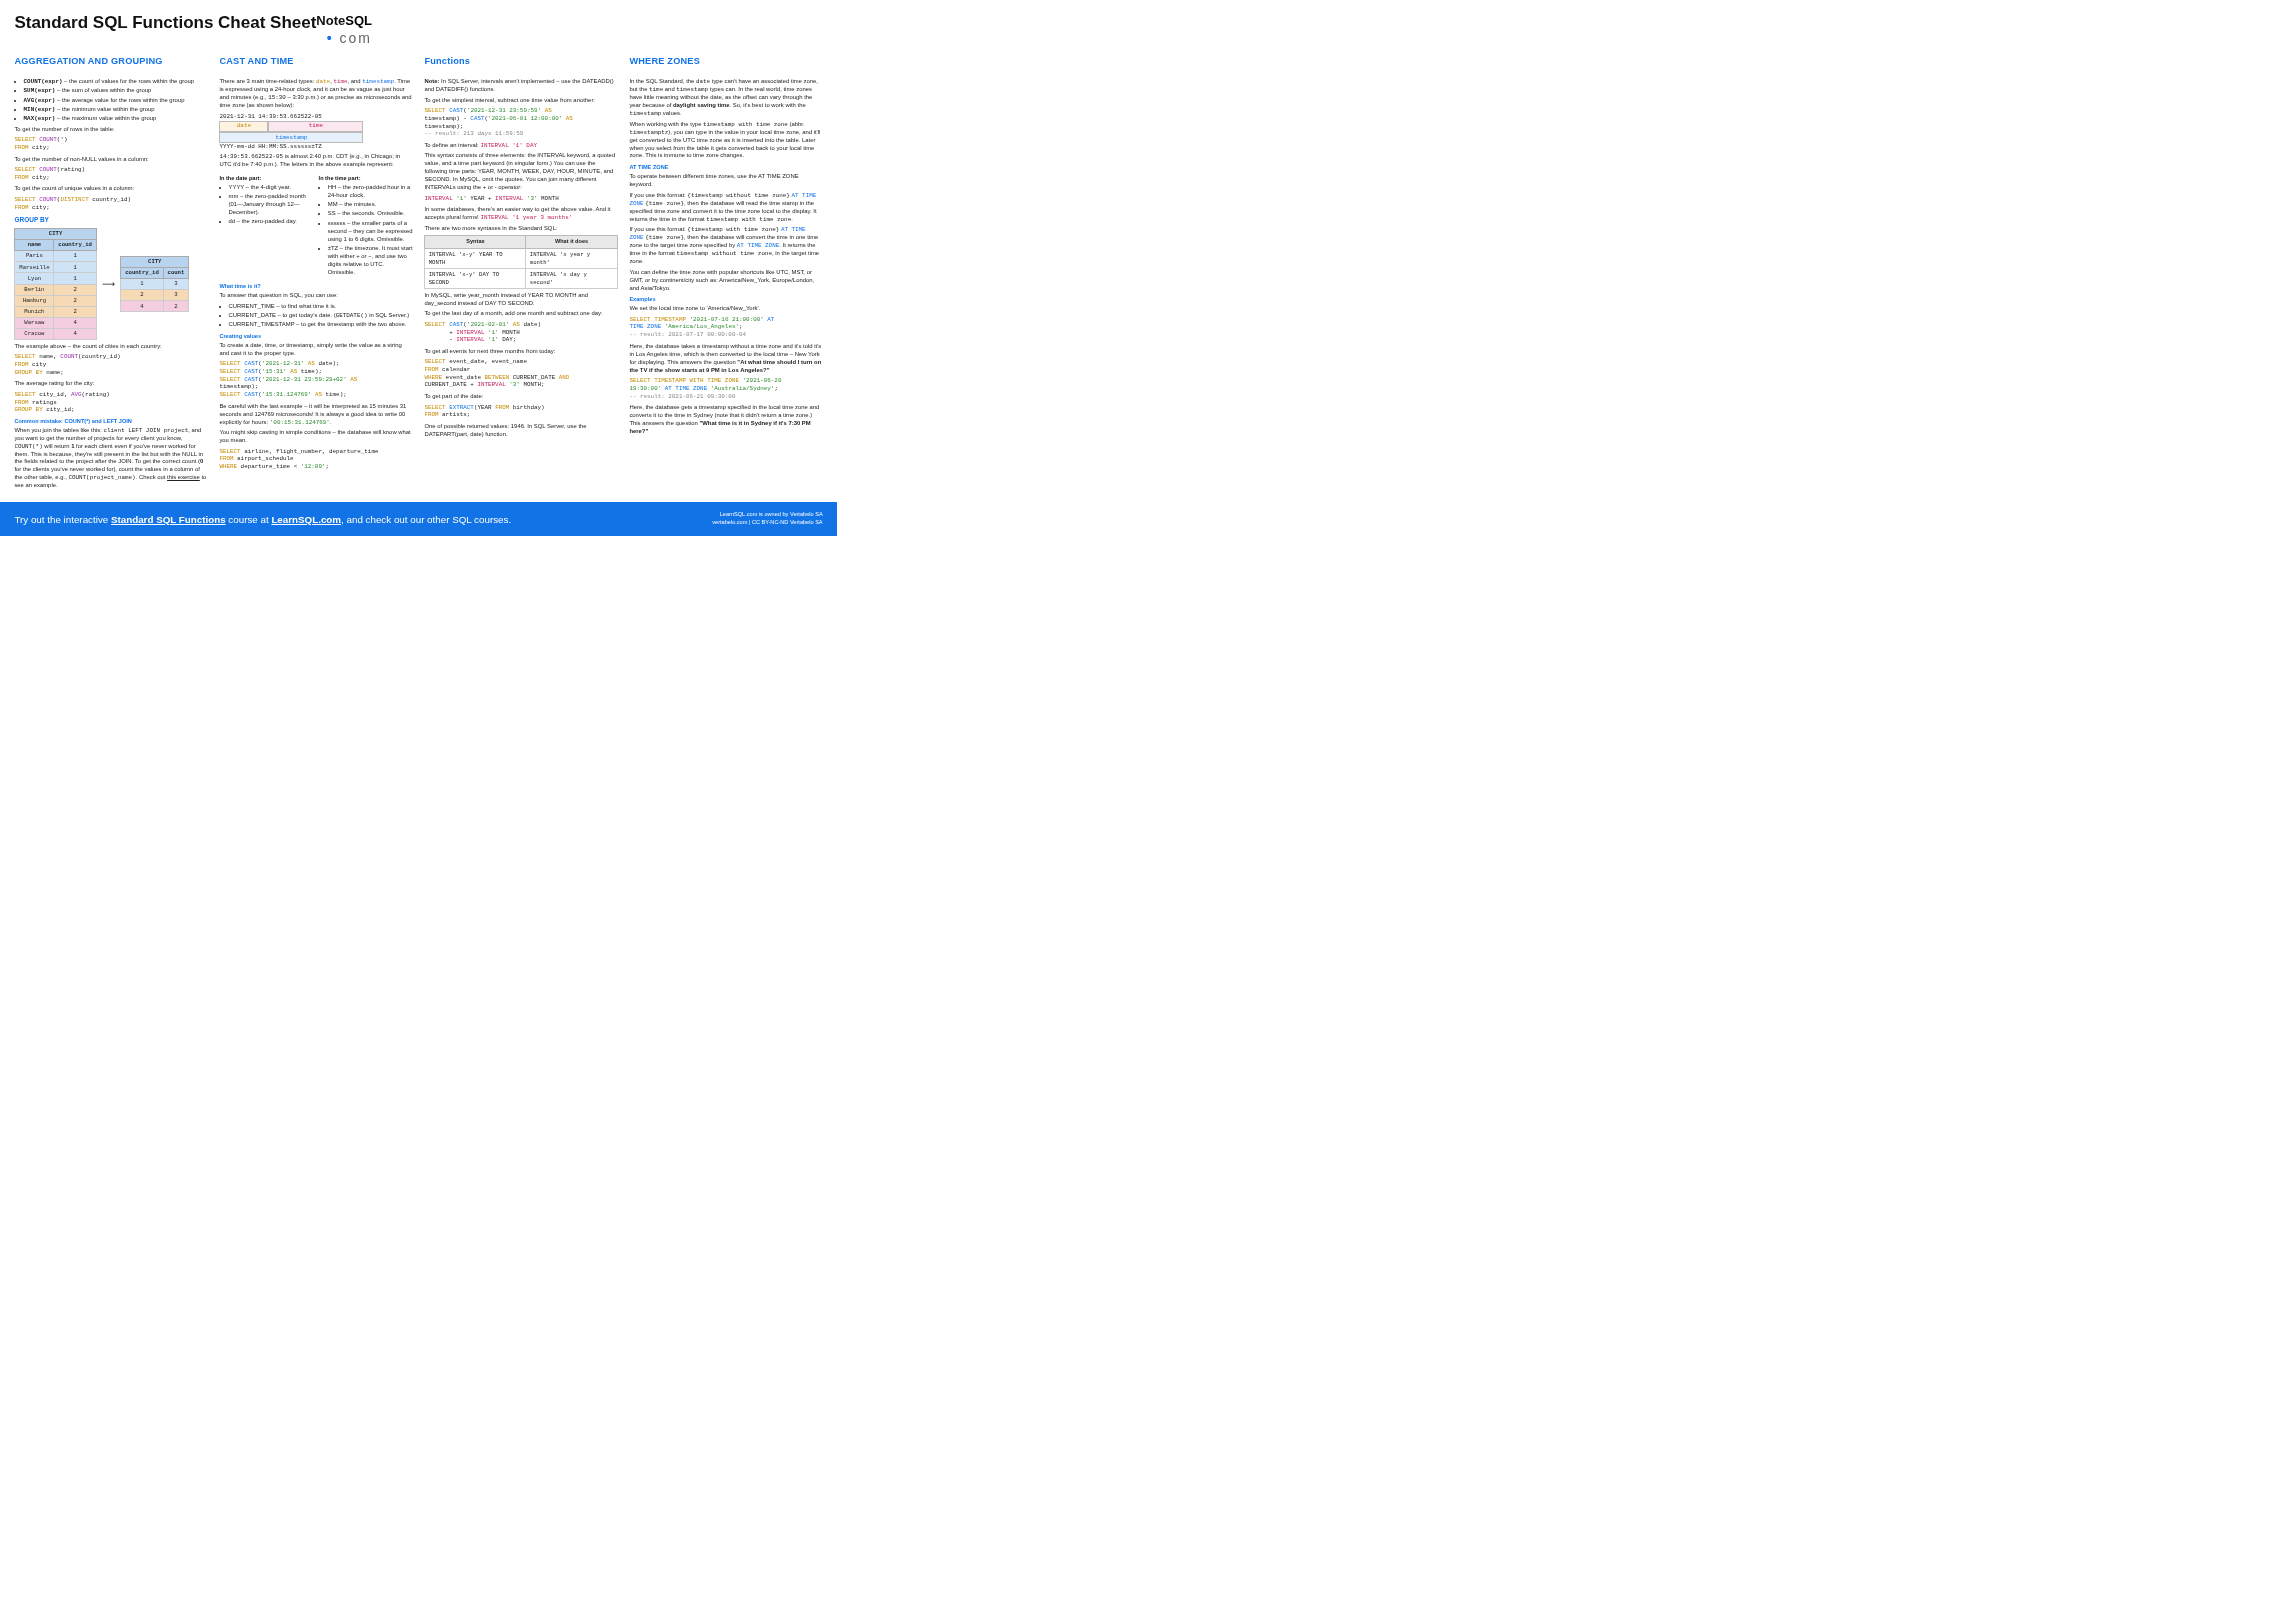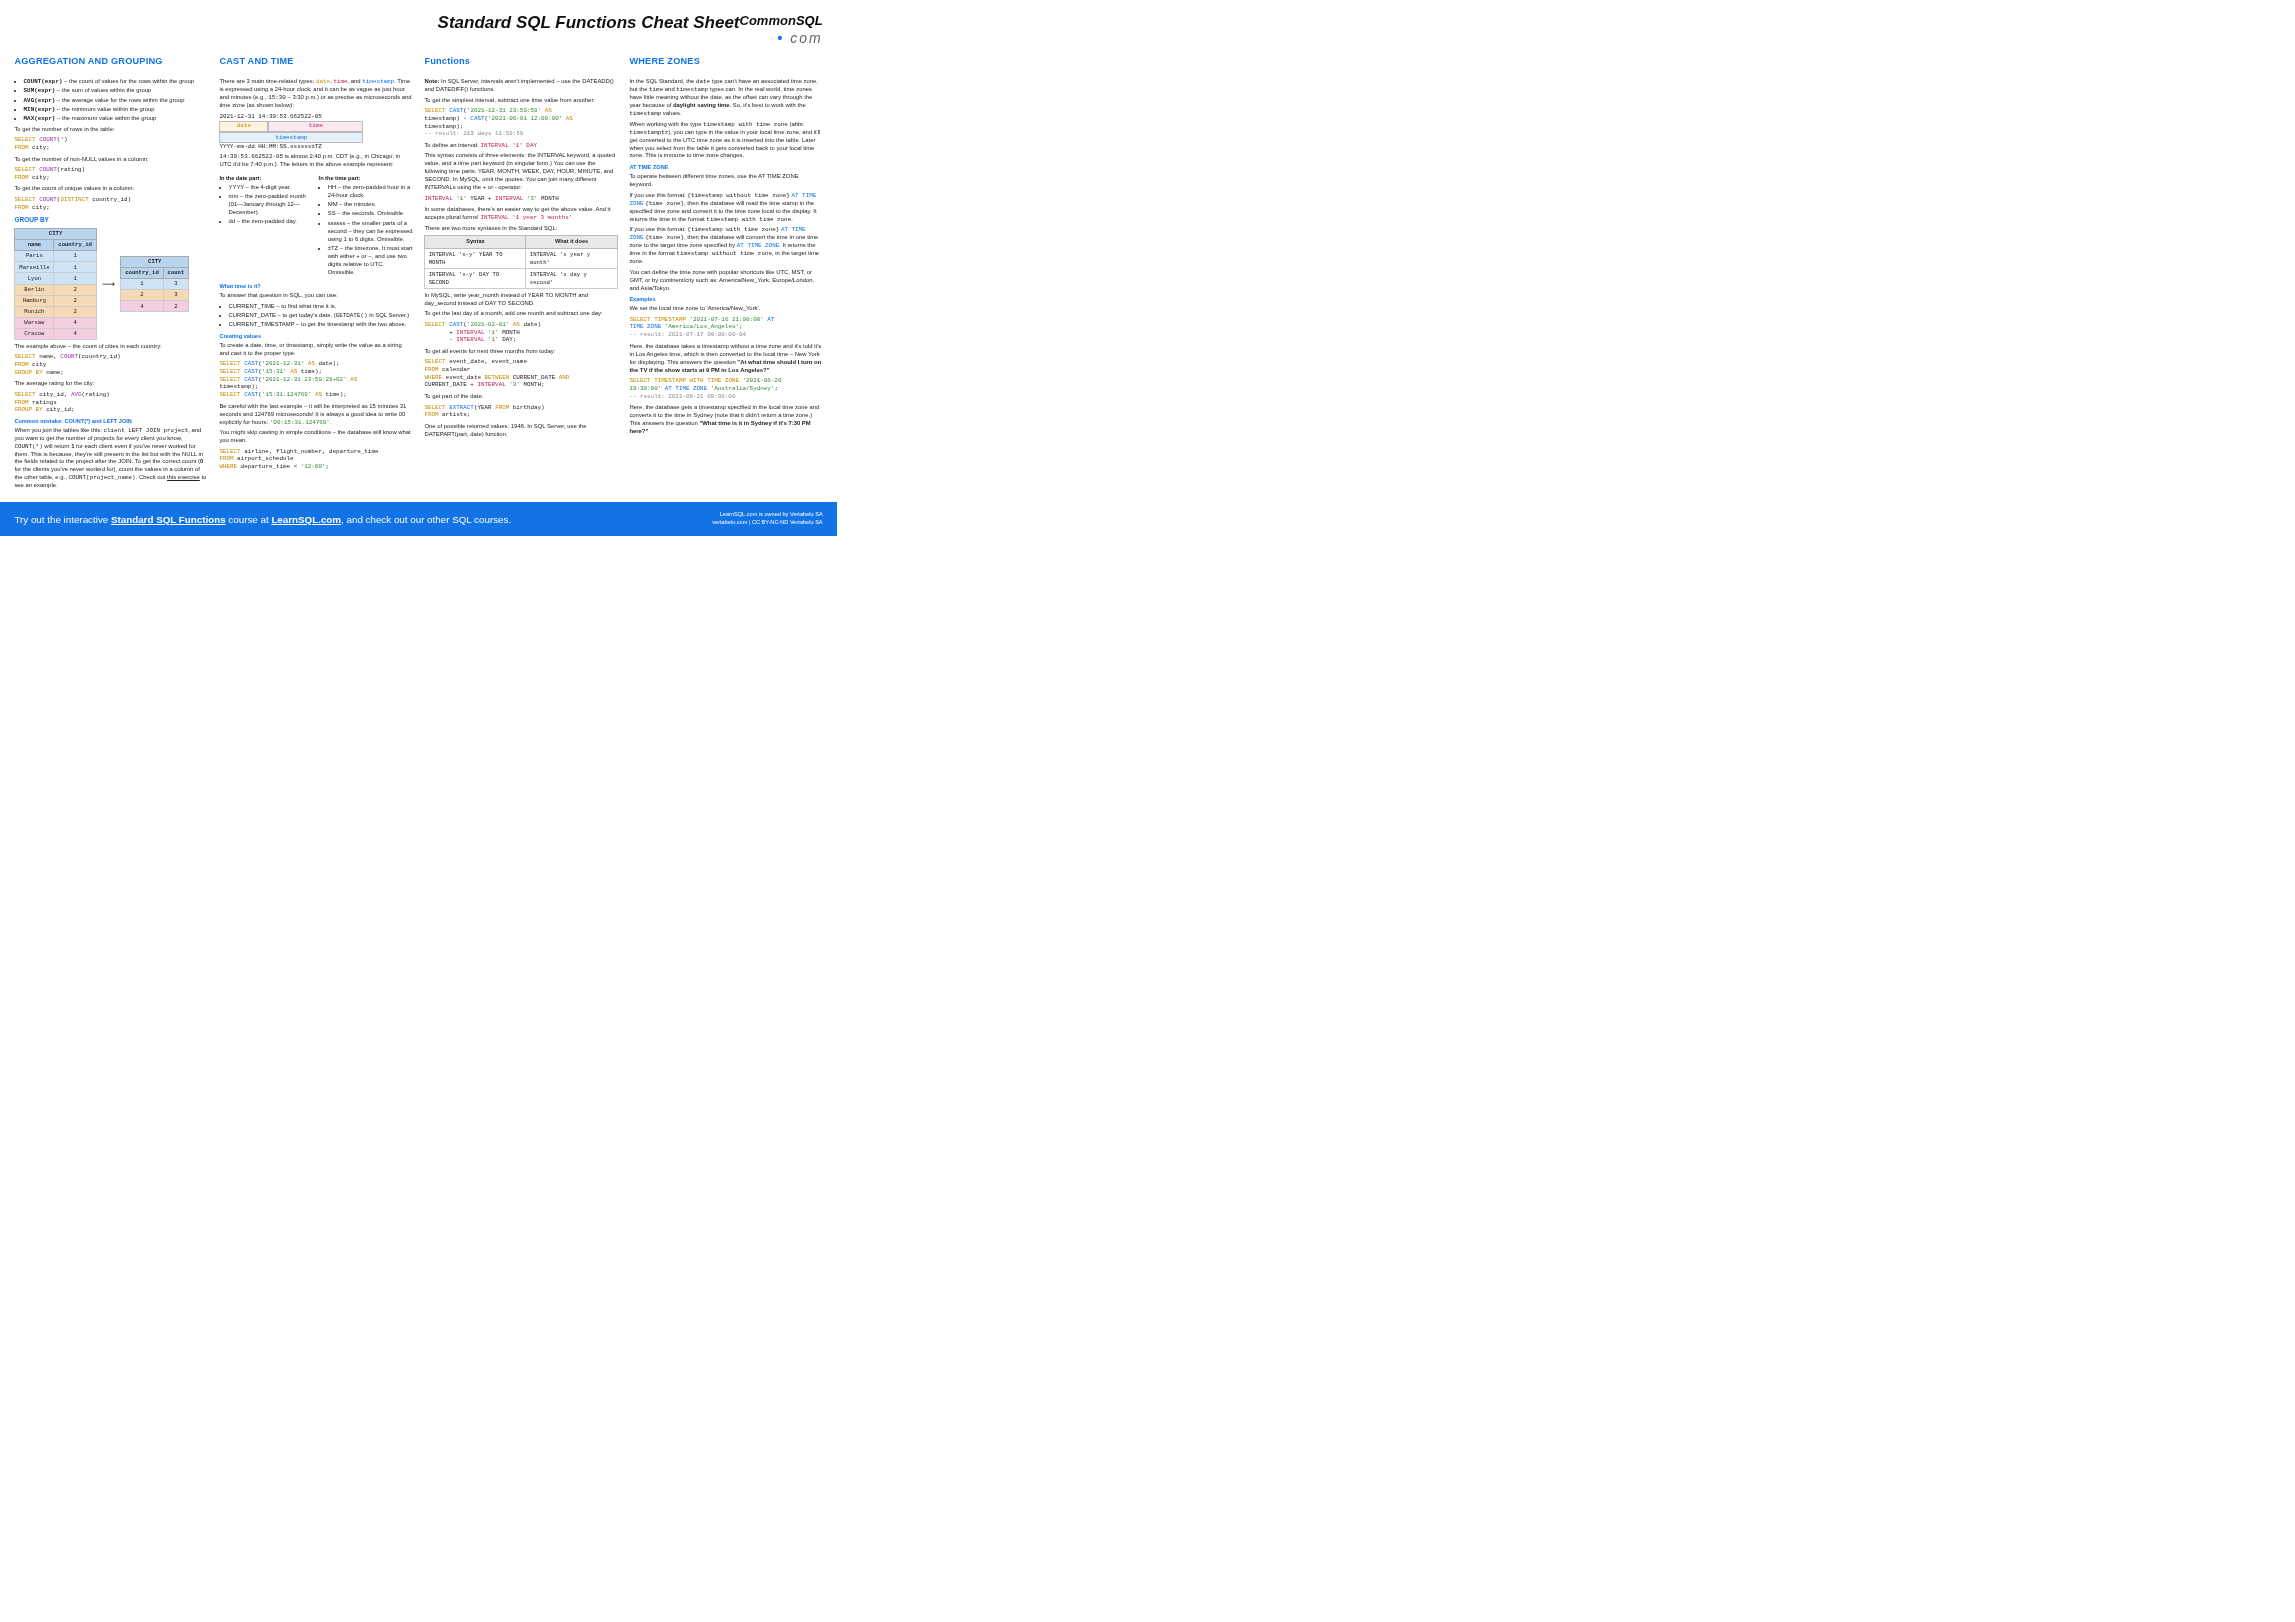--- a/index.html
+++ b/index.html
@@ -1,17 +1,17 @@
 <!DOCTYPE html>
 <html style="font-size:10.5px"><head>
 <meta charset="utf-8">
 <style>
   * { box-sizing: border-box; margin: 0; padding: 0; }
   body { font-family: Arial, Helvetica, sans-serif; color: #222; background: #fff; font-size: 5.9px; line-height: 1.35; width: 837px; padding: 11.8px 14.4px 0 14.4px; }
-  .header { display: flex; justify-content: flex-end; align-items: flex-start; margin-bottom: 6.5px; font-style: italic; }
+  .header { display: flex; justify-content: flex-start; align-items: flex-start; margin-bottom: 6.5px; }
   h1 { font-size: 17px; font-weight: 800; color: #111; }
   .logo { text-align: right; }
   .logo .top { font-size: 13px; font-weight: 700; color: #111; }
   .logo .blue { color: #000000; }
   .logo .dot { color: #1173e6; font-weight: 900; }
   .logo .sub { font-size: 14px; color: #666; letter-spacing: 2px; }
   .cols { display: grid; grid-template-columns: 1fr 1fr 1fr 1fr; gap: 11.8px; }
   h2 { color: #1173e6; font-size: 9.2px; font-weight: 800; margin-bottom: 11px; letter-spacing: 0.2px; }
   h3 { color: #1173e6; font-size: 6.5px; font-weight: 800; margin: 5.2px 0 2px 0; }
   h4 { color: #1173e6; font-size: 5.6px; font-weight: 700; margin: 3.9px 0 1.3px 0; }
@@ -51,21 +51,21 @@
   .footer a { color:#fff; text-decoration:underline; font-weight:700; }
   .footer .right { font-size:5.6px; text-align:right; line-height:1.4; }
   .underline { text-decoration: underline; }
 </style>
 </head>
 <body>
 
 <div class="header">
   <h1>Standard SQL Functions Cheat Sheet</h1>
   <div class="logo">
-    <div class="top"><span>Common</span><span class="blue">SQL</span></div>
+    <div class="top"><span>Note</span><span class="blue">SQL</span></div>
     <div class="sub"><span class="dot">•</span> <span>com</span></div>
   </div>
 </div>
 
 <div class="cols">
 
 <div>
   <h2>AGGREGATION AND GROUPING</h2>
   <ul>
     <li><b class="mono">COUNT(expr)</b><span> – the count of values for the rows within the group</span></li>

